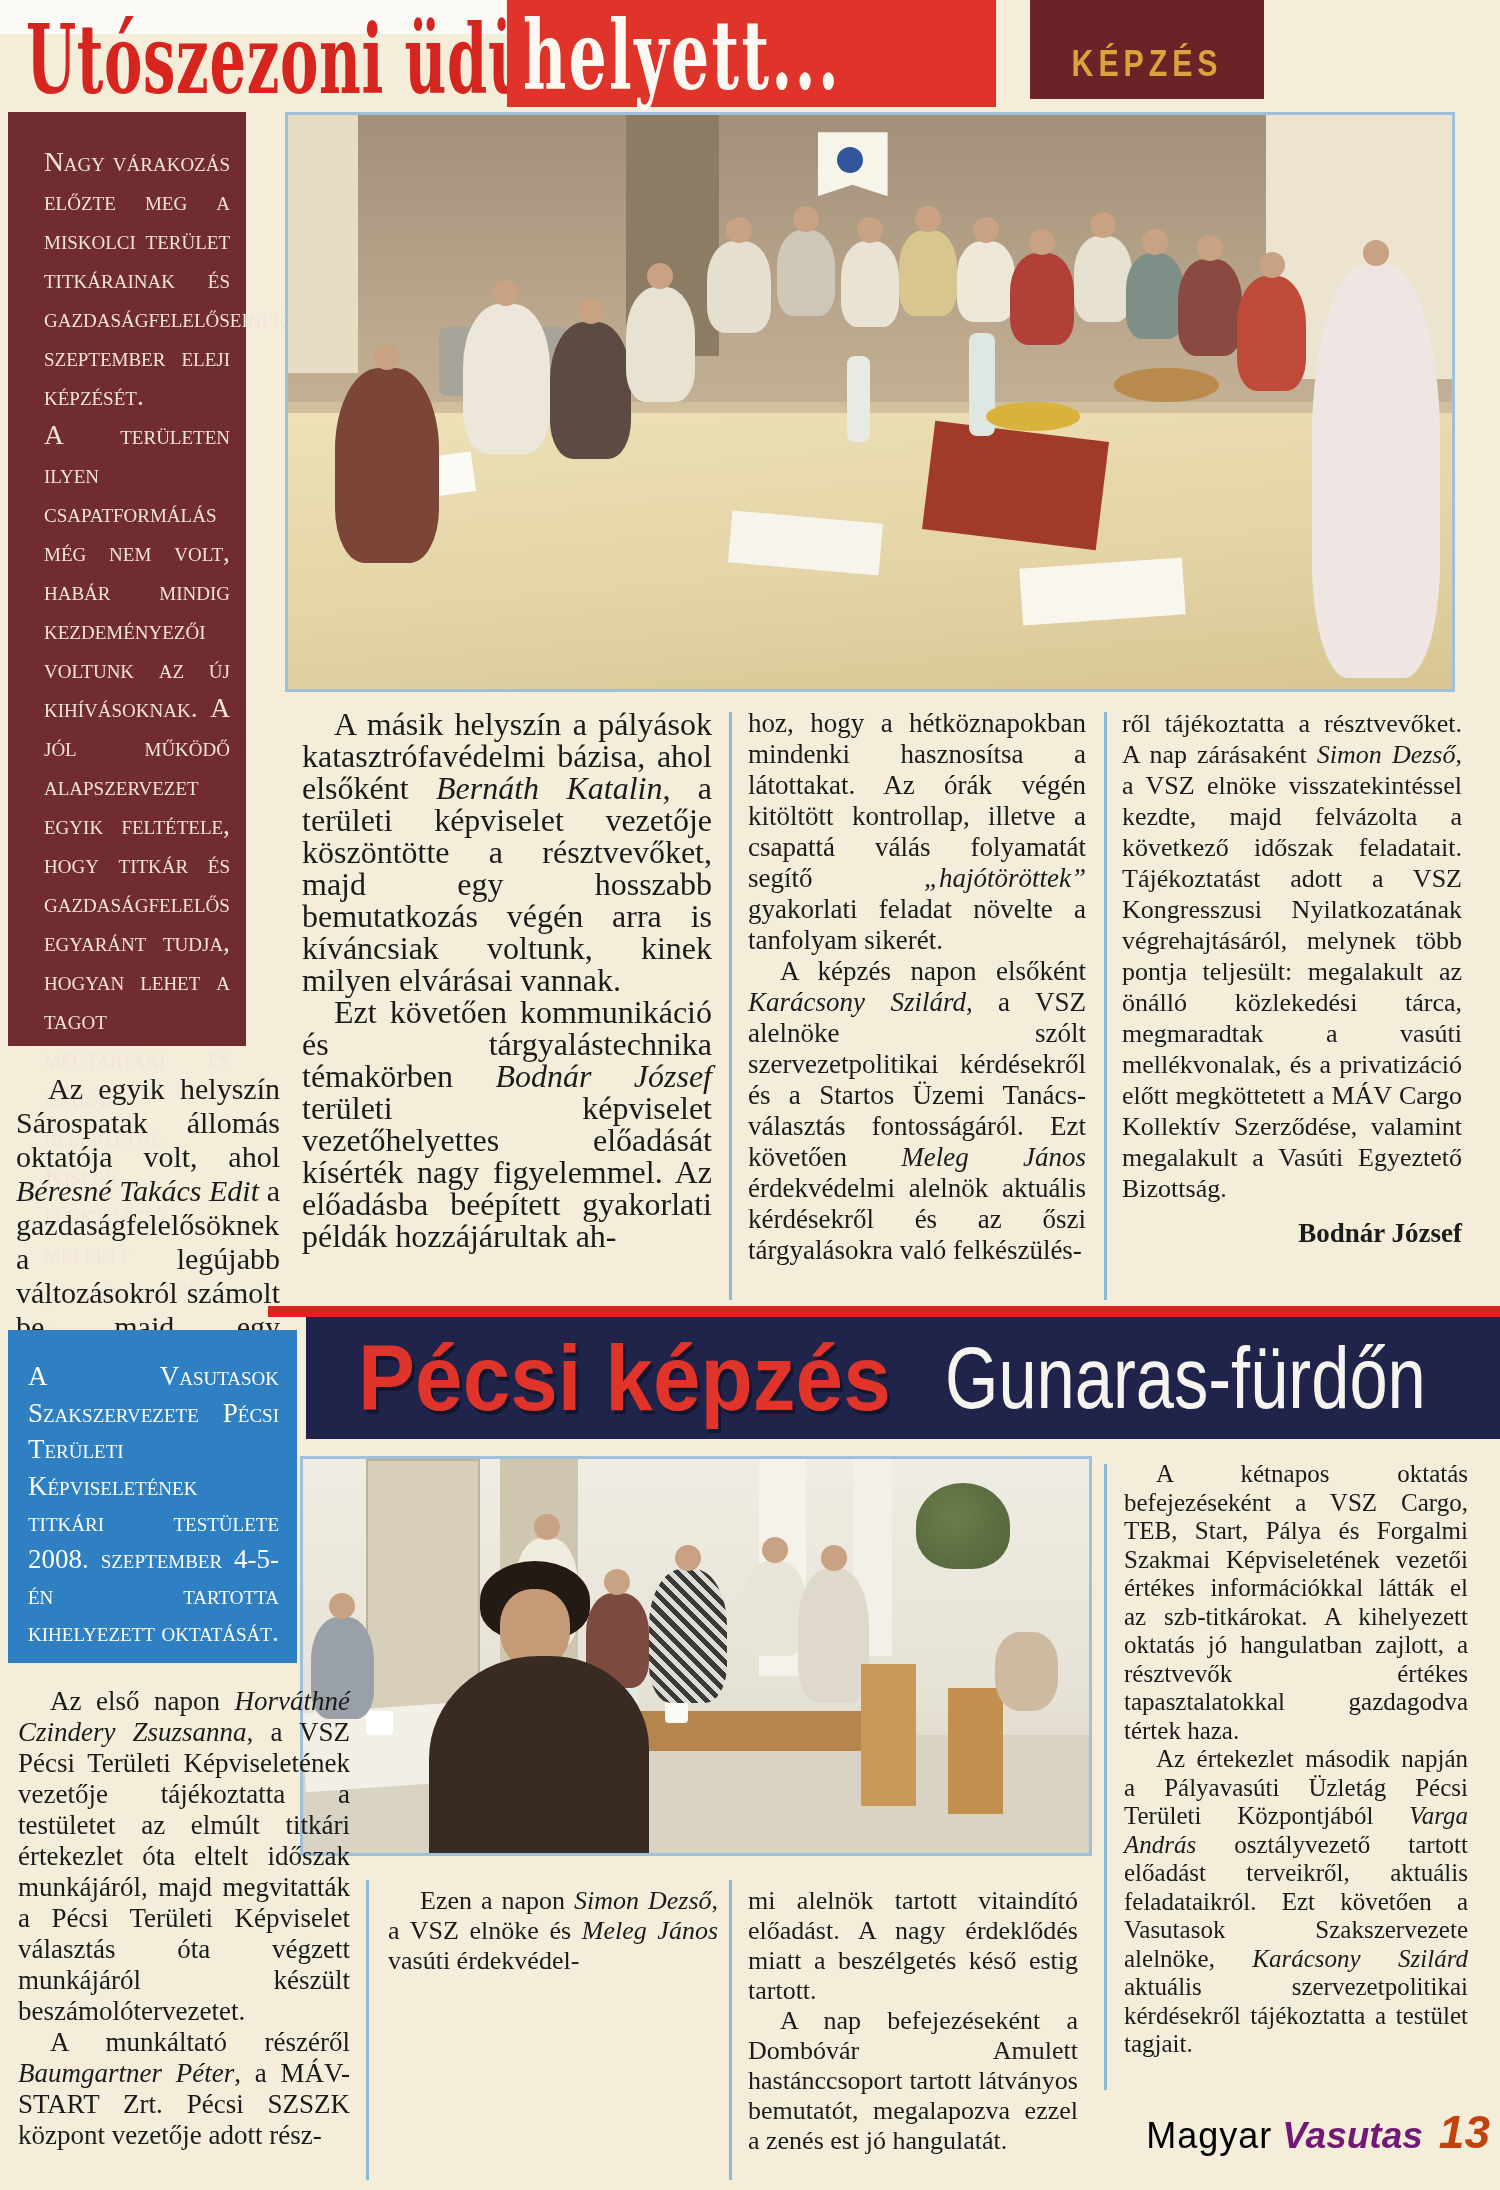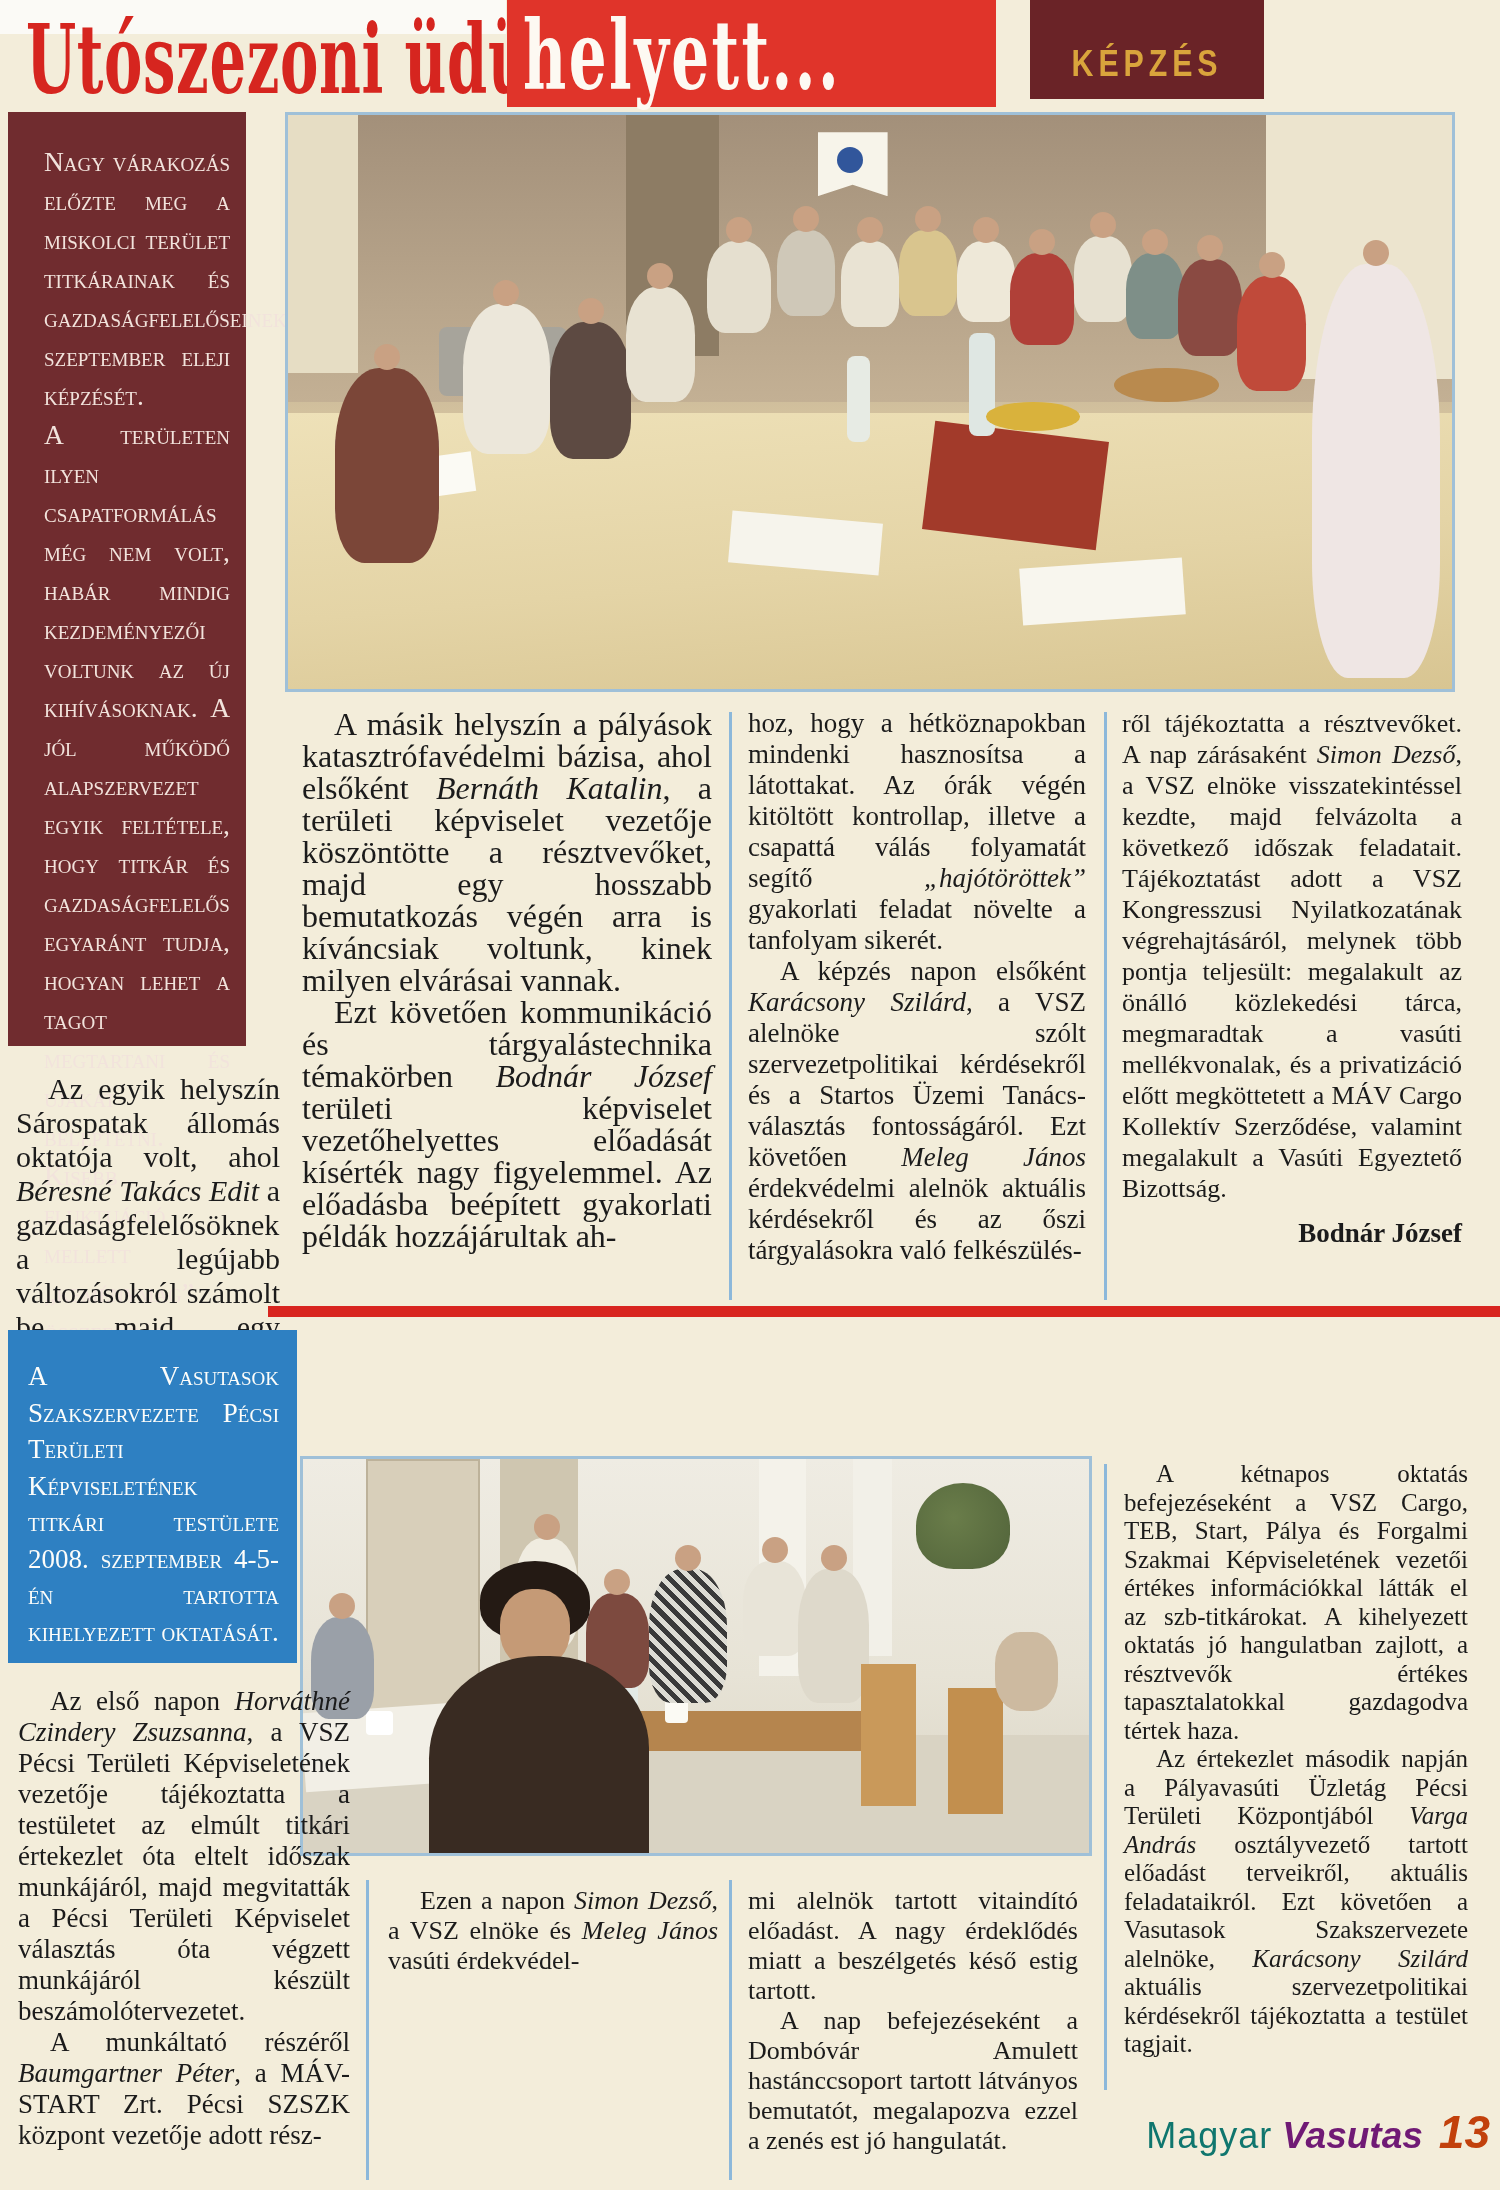--- a/index.html
+++ b/index.html
@@ -55,21 +55,21 @@
   .a2-intro{left:8px;top:1330px;width:289px;height:333px;background:#2e80c2;box-sizing:border-box;
             padding:28px 18px 0 20px;color:#fdfdfa;font-size:27px;line-height:36.5px;font-variant:small-caps;}
   .a2colL{left:18px;top:1686px;width:332px;font-size:27px;line-height:31px;}
   .a2colM{left:388px;top:1886px;width:330px;font-size:26px;line-height:30px;}
   .a2colR{left:748px;top:1886px;width:330px;font-size:26px;line-height:30px;}
   .a2colRight{left:1124px;top:1460px;width:344px;font-size:25px;line-height:28.5px;}
 
   
   .footer{left:1095px;top:2105px;width:395px;display:flex;align-items:baseline;justify-content:flex-end;
           font-family:"Liberation Sans",sans-serif;white-space:nowrap;}
-  .f-magyar{font-size:36px;color:#0f766e;letter-spacing:1px;}
+  .f-magyar{font-size:36px;color:#000000;letter-spacing:1px;}
   .f-vasutas{font-size:37px;font-weight:bold;font-style:italic;color:#701a75;margin-left:10px;}
   .f-num{font-size:46px;font-weight:bold;color:#c2410c;margin-left:16px;font-style:italic;}
 </style>
 </head>
 <body>
 
 <div class="page">
 
   <div class="abs white-strip"></div>
   <div class="abs title-red">Utószezoni üdülés</div>
@@ -134,20 +134,24 @@
       <p class="par"><span>A képzés napon elsőként </span><i>Karácsony Szilárd</i><span>, a VSZ alelnöke szólt szervezetpolitikai kérdésekről és a Startos Üzemi Tanács-választás fontosságáról. Ezt követően </span><i>Meleg János</i><span> érdekvédelmi alelnök aktuális kérdésekről és az őszi tárgyalásokra való felkészülés-</span></p>
     </div>
   <div class="abs a1col a1col3 txt">
     <span><p class="par noind"><span>ről tájékoztatta a résztvevőket. A nap zárásaként </span><i>Simon Dezső</i><span>, a VSZ elnöke visszatekintéssel kezdte, majd felvázolta a következő időszak feladatait. Tájékoztatást adott a VSZ Kongresszusi Nyilatkozatának végrehajtásáról, melynek több pontja teljesült: megalakult az önálló közlekedési tárca, megmaradtak a vasúti mellékvonalak, és a privatizáció előtt megköttetett a MÁV Cargo Kollektív Szerződése, valamint megalakult a Vasúti Egyeztető Bizottság.</span></p></span>
     <div class="sig">Bodnár József</div>
   </div>
   <div class="vdiv" style="left:729px;top:712px;height:588px;"></div>
   <div class="vdiv" style="left:1104px;top:712px;height:588px;"></div>
 
   <div class="abs stripe"></div>
+  <div class="abs banner">
+    <span class="banner-red">Pécsi képzés</span>
+    <span class="banner-white">Gunaras-fürdőn</span>
+  </div>
 
   <div class="abs a2-intro intro txt">
       <p class="par"><span>A Vasutasok Szakszervezete Pécsi Területi Képviseletének titkári testülete 2008. szeptember 4-5-én tartotta kihelyezett oktatását.</span></p>
     </div>
 
   <div class="photo photo2">
     <i class="ph" style="left:8%;top:0;width:14%;height:70%;background:#d8cfba;border:2px solid #bdb29a;"></i>
     <i class="ph" style="left:25%;top:0;width:10%;height:60%;background:#cfc6b0;"></i>
     <i class="ph" style="left:58%;top:0;width:6%;height:55%;background:#f4f2ea;"></i>
     <i class="ph" style="left:70%;top:0;width:5%;height:50%;background:#f2f0e8;"></i>

